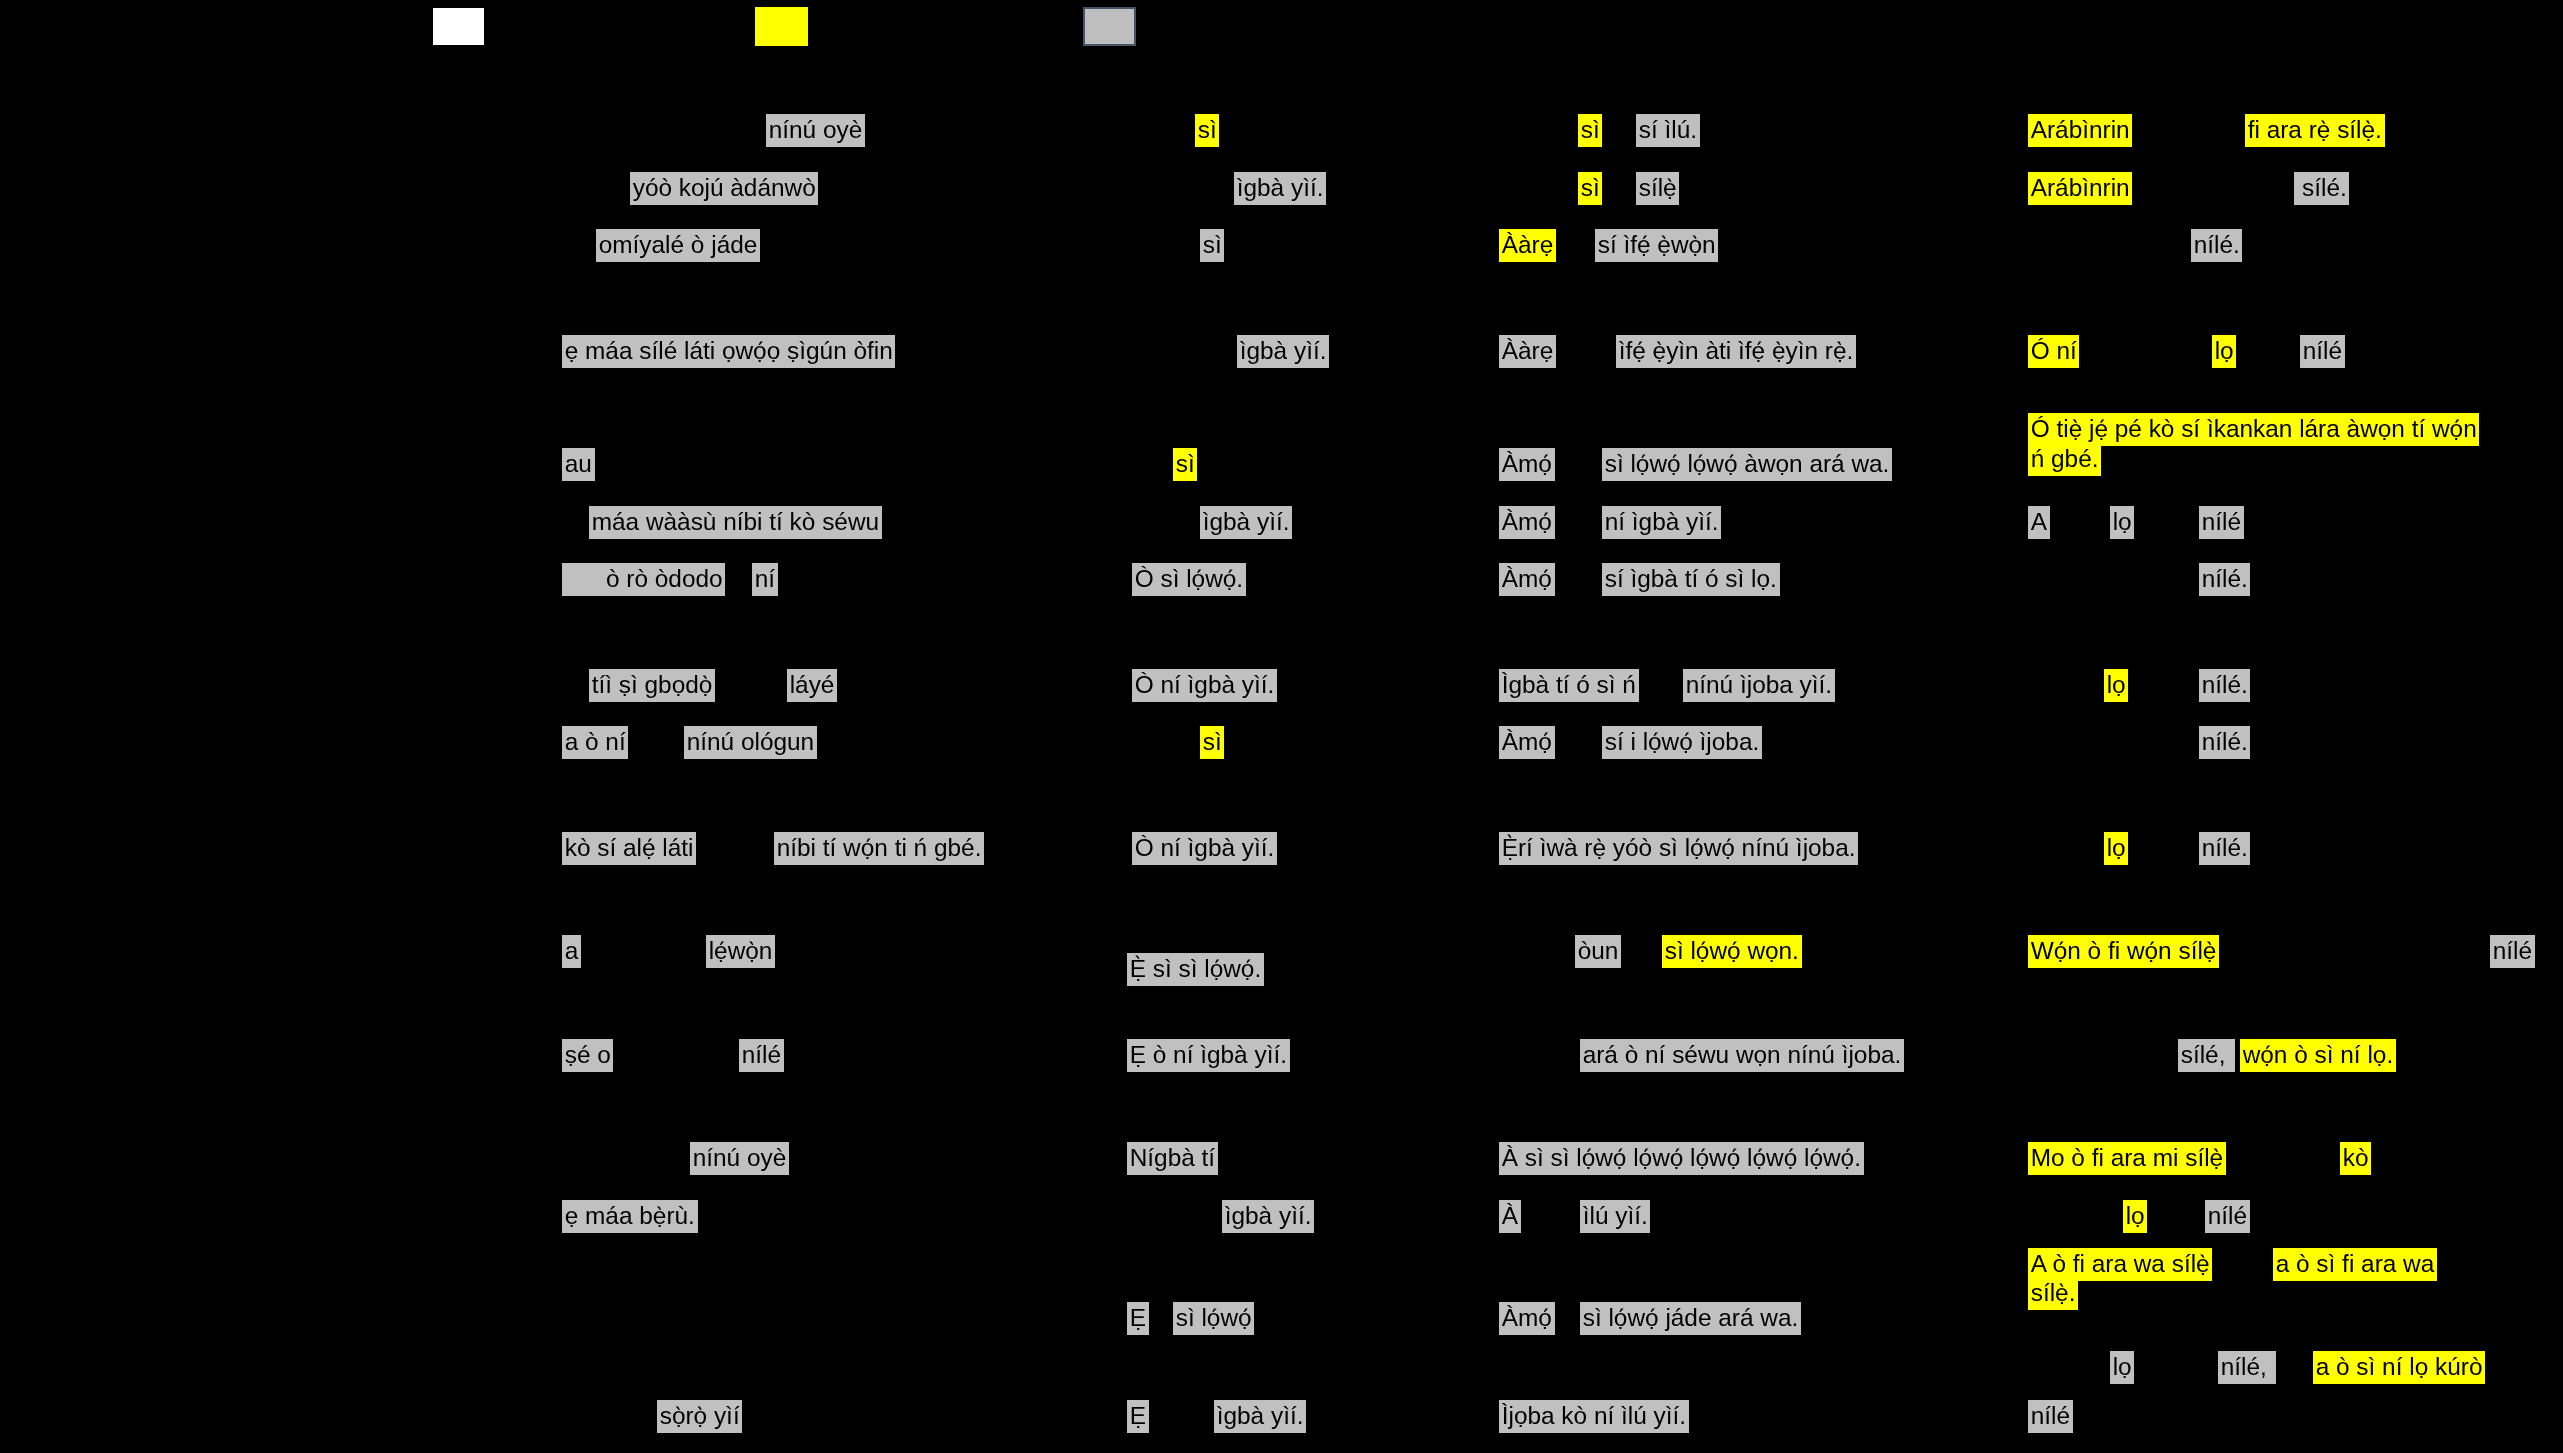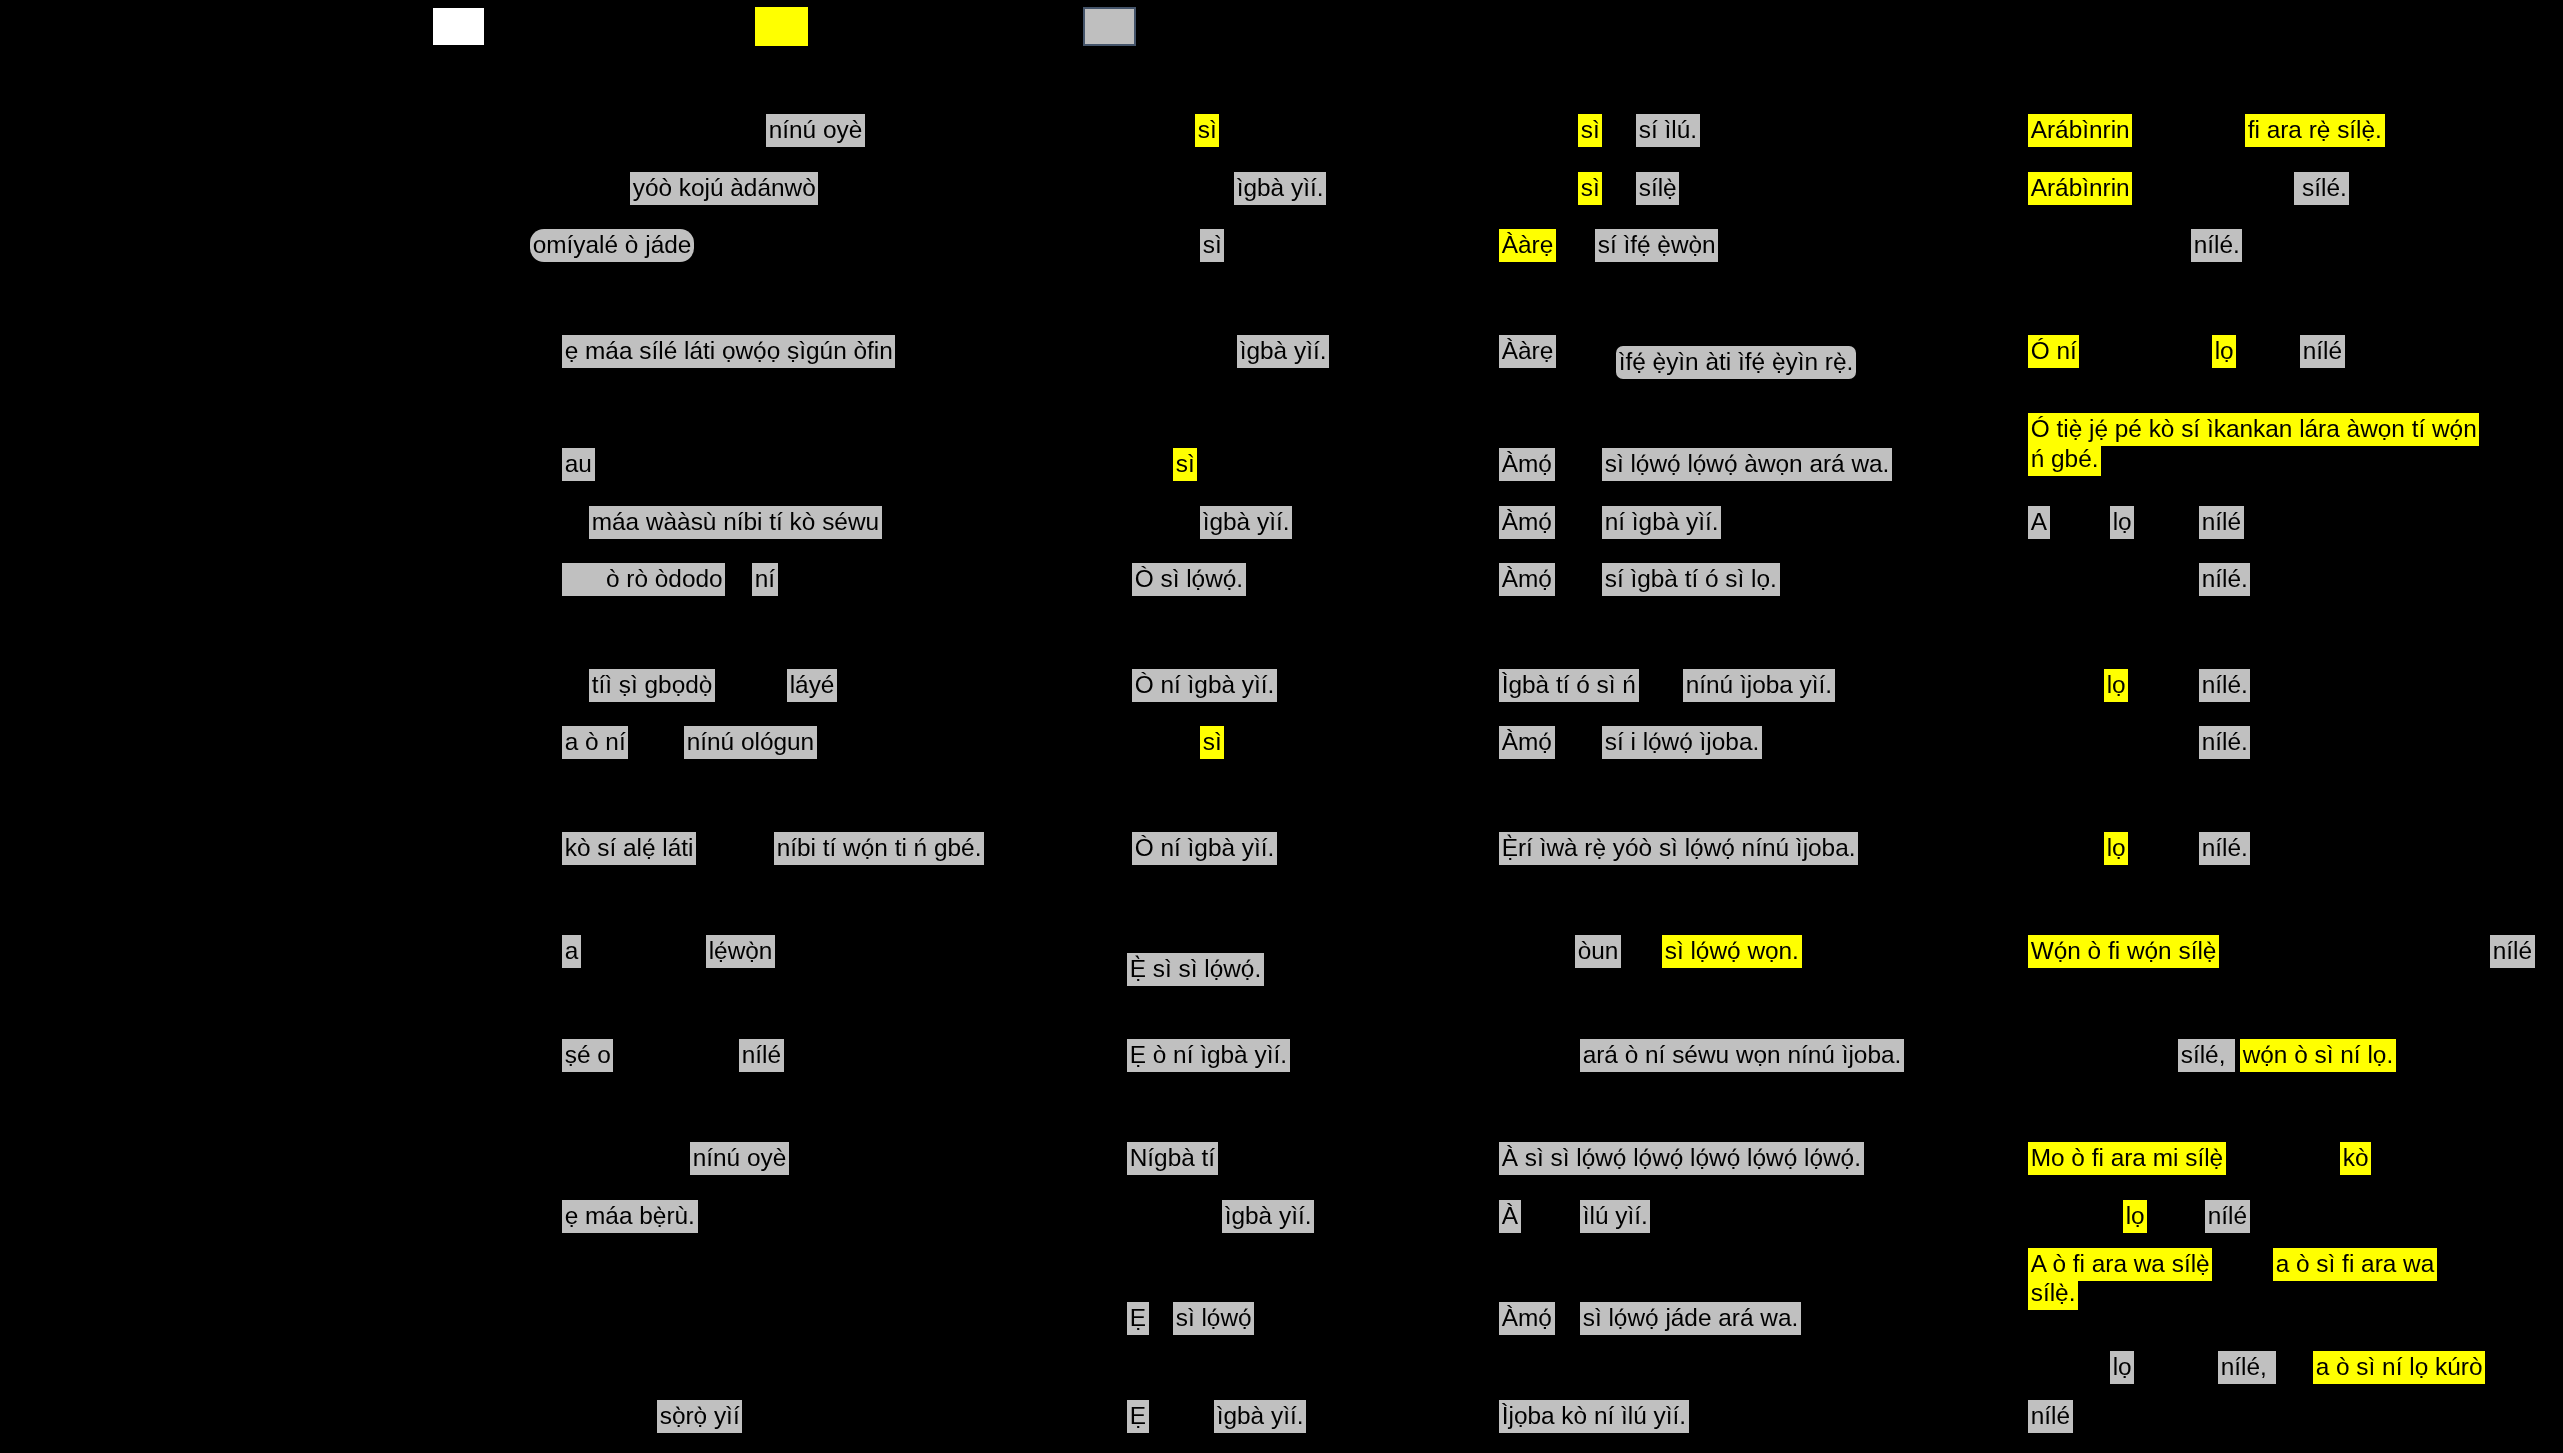--- a/index.html
+++ b/index.html
@@ -54,29 +54,29 @@
     <div class="chunk hl-yellow" style="left: 1578px; top: 114px;">sì</div>
     <div class="chunk hl-gray" style="left: 1636px; top: 114px;">sí ìlú.</div>
     <div class="chunk hl-yellow" style="left: 2028px; top: 114px;">Arábìnrin</div>
     <div class="chunk hl-yellow" style="left: 2245px; top: 114px;">fi ara rẹ̀ sílẹ̀.</div>
     <div class="chunk hl-gray" style="left: 630px; top: 172px;">yóò kojú àdánwò</div>
     <div class="chunk hl-gray" style="left: 1234px; top: 172px;">ìgbà yìí.</div>
     <div class="chunk hl-yellow" style="left: 1578px; top: 172px;">sì</div>
     <div class="chunk hl-gray" style="left: 1636px; top: 172px;">sílẹ̀</div>
     <div class="chunk hl-yellow" style="left: 2028px; top: 172px;">Arábìnrin</div>
     <div class="chunk hl-gray" style="left: 2294px; top: 172px; padding-left: 8px;">sílé.</div>
-    <div class="chunk hl-gray" style="left: 530px; top: 229px; border-radius: 14px;">omíyalé ò jáde</div>
+    <div class="chunk hl-gray" style="left: 596px; top: 229px;">omíyalé ò jáde</div>
     <div class="chunk hl-gray" style="left: 1200px; top: 229px;">sì</div>
     <div class="chunk hl-yellow" style="left: 1499px; top: 229px;">Ààrẹ</div>
     <div class="chunk hl-gray" style="left: 1595px; top: 229px;">sí ìfẹ́ ẹ̀wọ̀n</div>
     <div class="chunk hl-gray" style="left: 2191px; top: 229px;">nílé.</div>
     <div class="chunk hl-gray" style="left: 562px; top: 335px;">ẹ máa sílé láti ọwọ́ọ ṣìgún òfin</div>
     <div class="chunk hl-gray" style="left: 1237px; top: 335px;">ìgbà yìí.</div>
     <div class="chunk hl-gray" style="left: 1499px; top: 335px;">Ààrẹ</div>
-    <div class="chunk hl-gray" style="left: 1616px; top: 346px; border-radius: 7px;">ìfẹ́ ẹ̀yìn àti ìfẹ́ ẹ̀yìn rẹ̀.</div>
+    <div class="chunk hl-gray" style="left: 1616px; top: 335px;">ìfẹ́ ẹ̀yìn àti ìfẹ́ ẹ̀yìn rẹ̀.</div>
     <div class="chunk hl-yellow" style="left: 2028px; top: 335px;">Ó ní</div>
     <div class="chunk hl-yellow" style="left: 2212px; top: 335px;">lọ</div>
     <div class="chunk hl-gray" style="left: 2300px; top: 335px;">nílé</div>
     <div class="chunk hl-yellow" style="left: 2028px; top: 413px;">Ó tiẹ̀ jẹ́ pé kò sí ìkankan lára àwọn tí wọ́n</div>
     <div class="chunk hl-yellow" style="left: 2028px; top: 443px;">ń gbé.</div>
     <div class="chunk hl-gray" style="left: 562px; top: 448px;">au</div>
     <div class="chunk hl-yellow" style="left: 1173px; top: 448px;">sì</div>
     <div class="chunk hl-gray" style="left: 1499px; top: 448px;">Àmọ́</div>
     <div class="chunk hl-gray" style="left: 1602px; top: 448px;">sì lọ́wọ́ lọ́wọ́ àwọn ará wa.</div>
     <div class="chunk hl-gray" style="left: 589px; top: 506px;">máa wààsù níbi tí kò séwu</div>

